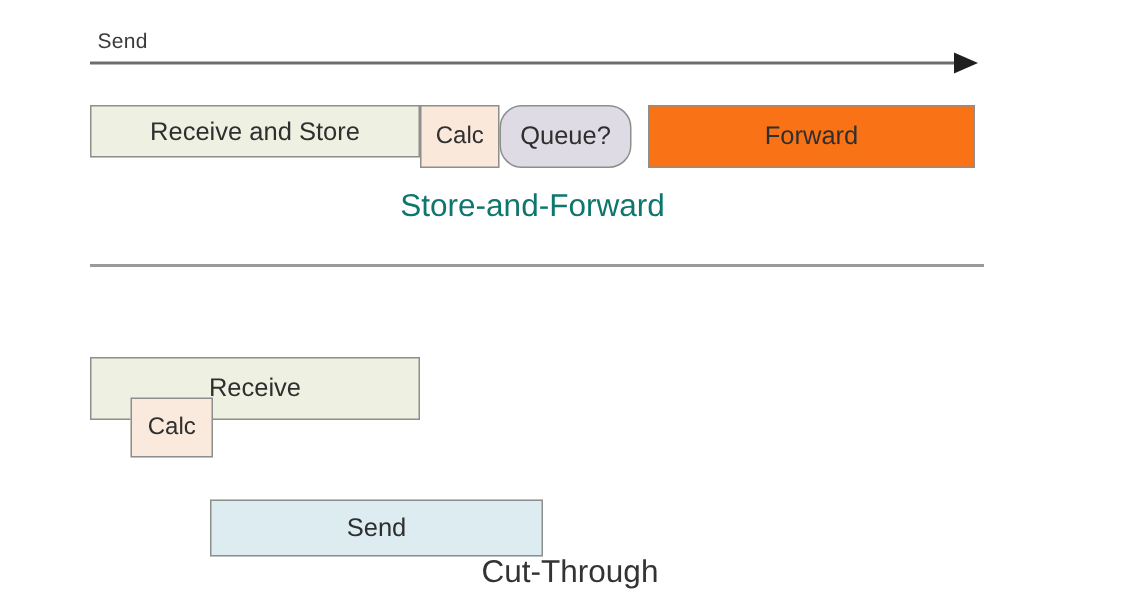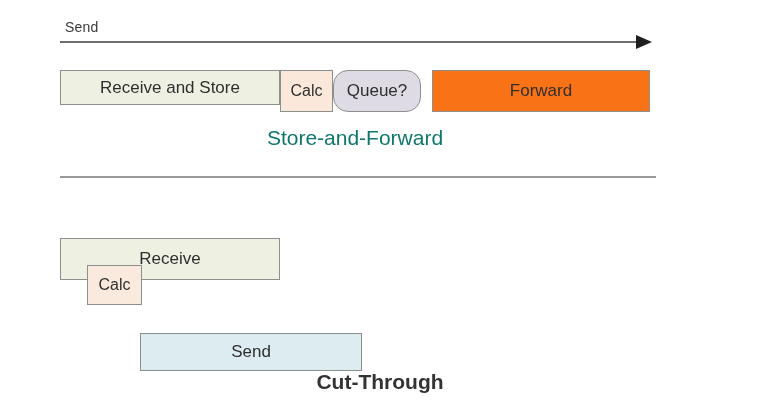--- a/index.html
+++ b/index.html
@@ -101,21 +101,20 @@
     background: #dcecf1;
   }
 
   #caption-cut-through {
     position: absolute;
     left: 0; top: 370px;
     width: 760px;
     text-align: center;
     font-size: 21px;
     color: #333333;
-    font-weight: bold;
   }
 </style>
 </head>
 <body>
 
 <div id="time-axis-label">Send</div>
 
 <svg id="time-axis-arrow" viewBox="0 0 592 16" width="592" height="16" aria-hidden="true">
   <line x1="0" y1="8" x2="578" y2="8" stroke="#6e6e6e" stroke-width="2"></line>
   <polygon points="576,1 592,8 576,15" fill="#1f1f1f"></polygon>

